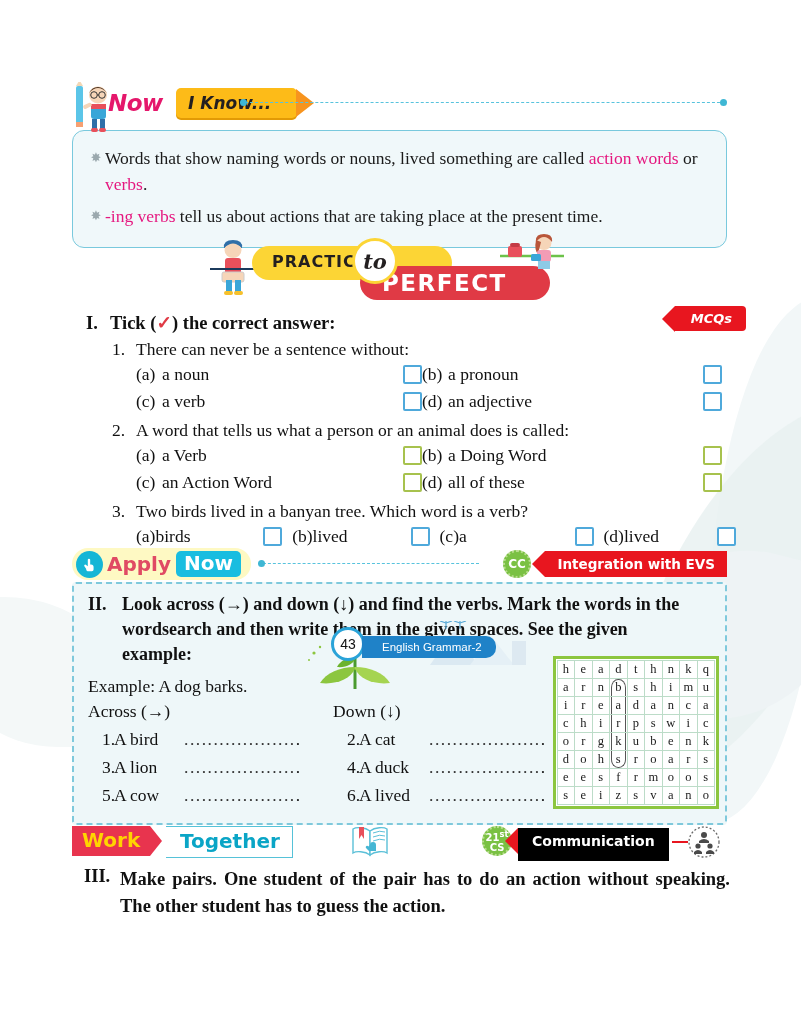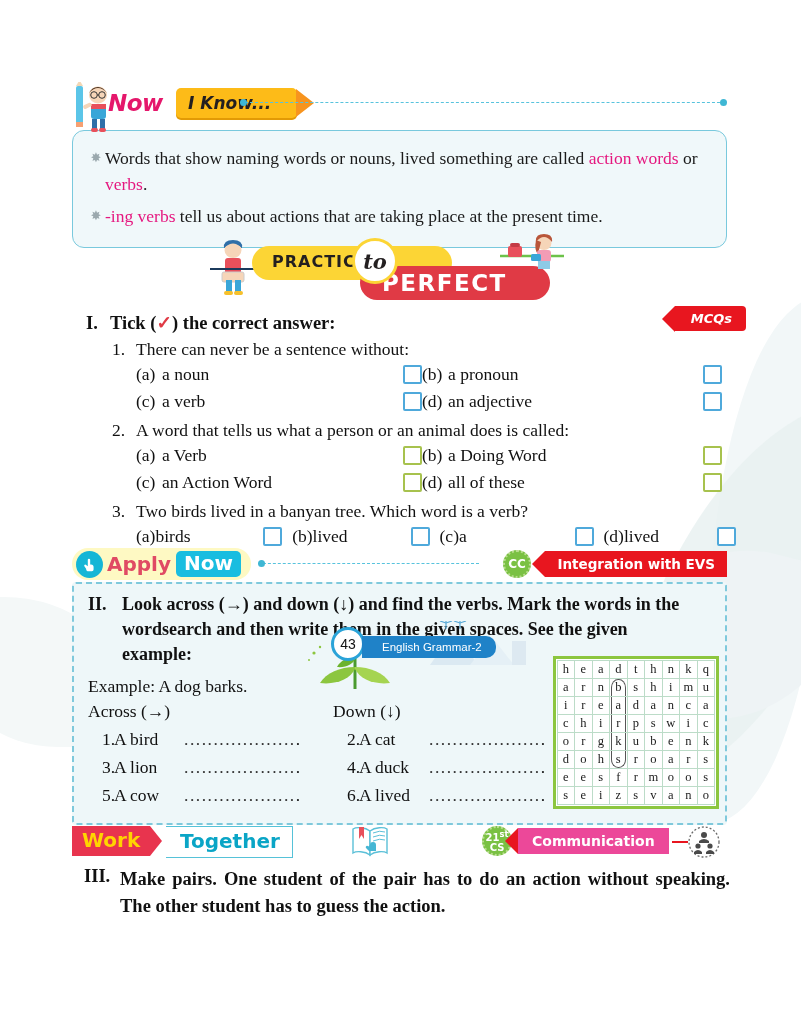--- a/index.html
+++ b/index.html
@@ -307,24 +307,24 @@
     position: absolute; left: 410px; top: 0px;
     width: 30px; height: 30px; border-radius: 50%;
     background: #7ac143; border: 2px dotted #b9dd8f;
     color: #fff; font-family: "DejaVu Sans", sans-serif;
     font-weight: bold; font-size: 10px; line-height: 10px;
     display: flex; flex-direction: column;
     align-items: center; justify-content: center;
   }
   .comm-badge {
     position: absolute; left: 446px; top: 2px;
-    background: #ec4899; color: #fff;
+    background: #000000; color: #fff;
     font-family: "DejaVu Sans", sans-serif;
     font-weight: bold; font-size: 14px;
-    padding: 5px 14px 5px 14px;
+    padding: 5px 14px 12px 14px;
   }
   .comm-badge::before {
     content: ""; position: absolute; left: -13px; top: 0;
     border-top: 13.5px solid transparent;
     border-bottom: 13.5px solid transparent;
     border-right: 13px solid #e8161f;
   }
   .comm-dash {
     position: absolute; left: 600px; top: 15px; width: 16px;
     border-top: 2px solid #e8161f;

